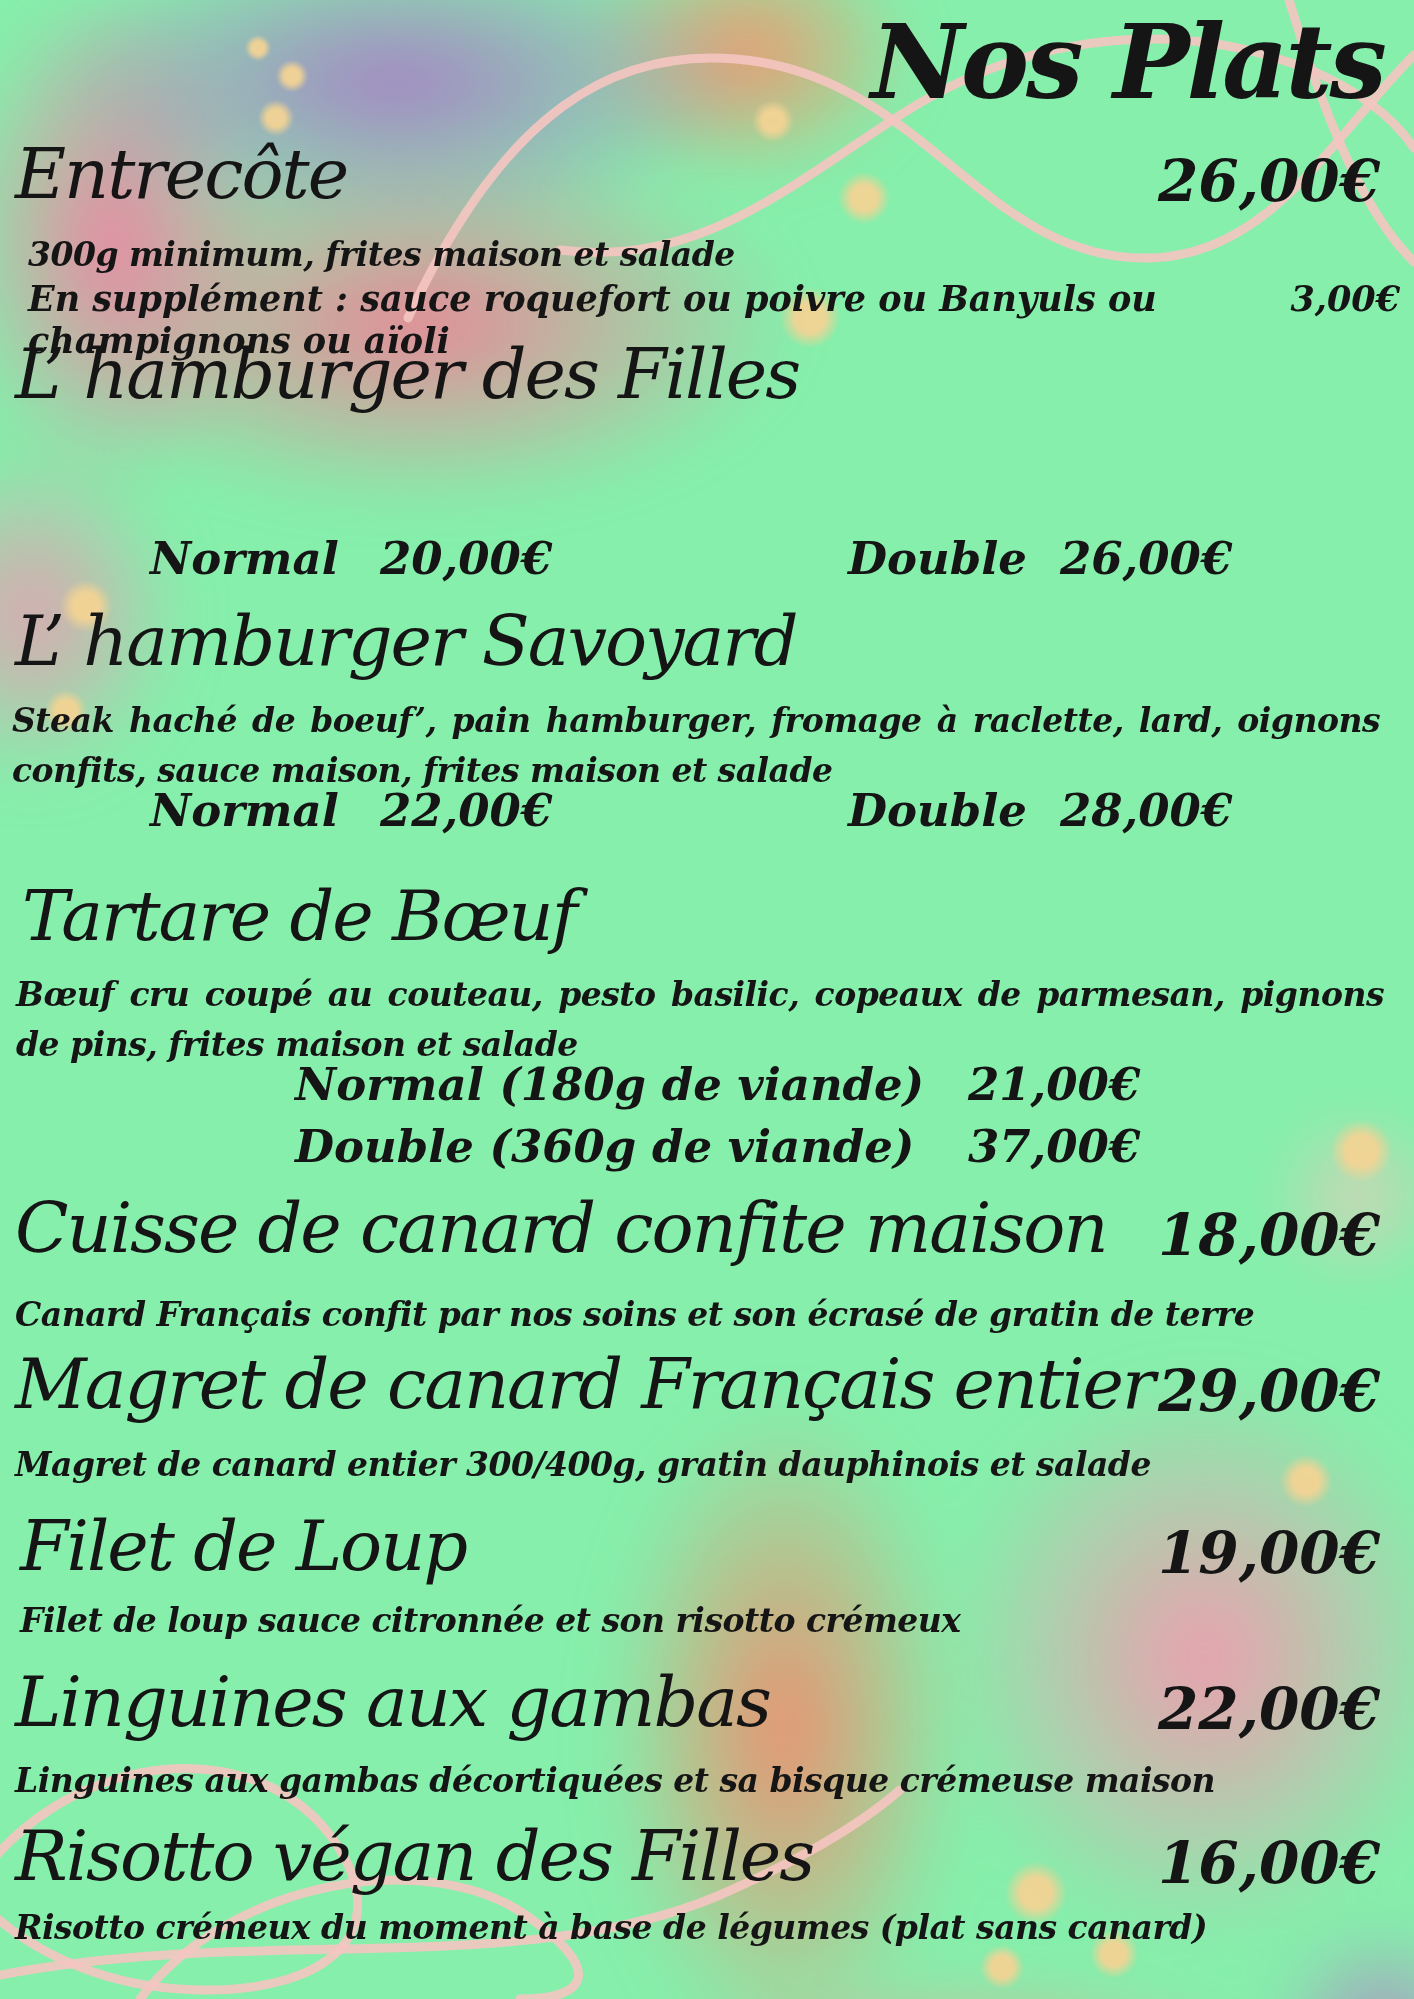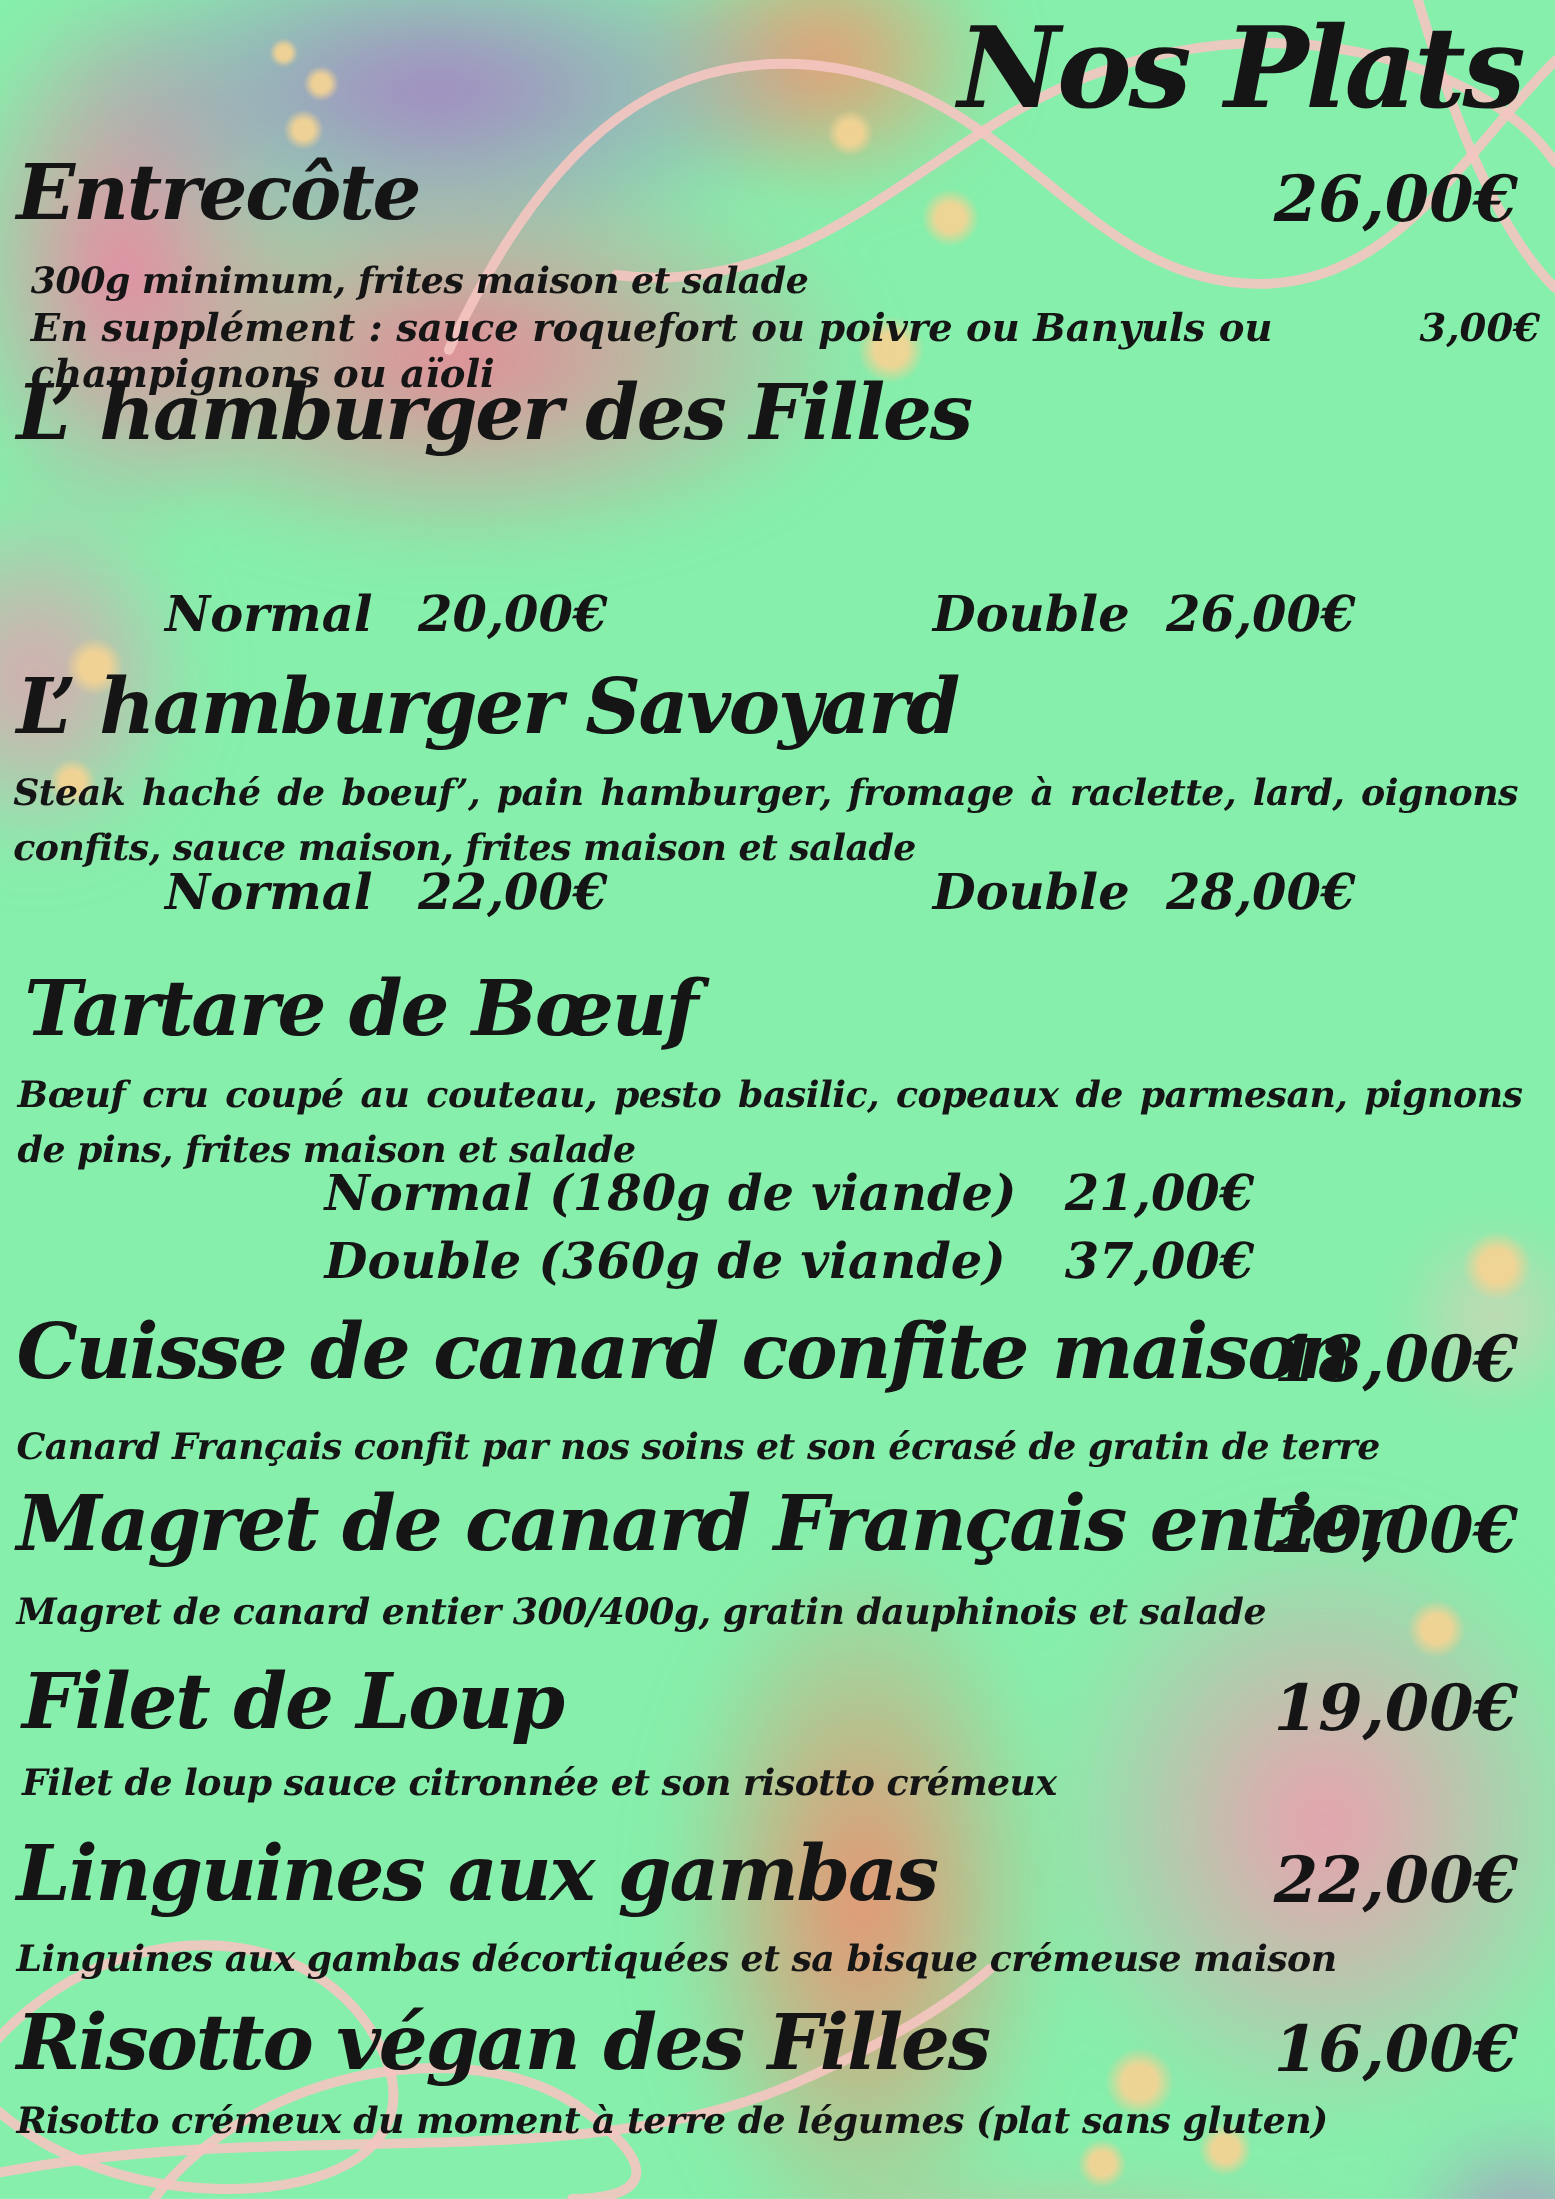--- a/index.html
+++ b/index.html
@@ -50,21 +50,21 @@
   svg.waves path{fill:none;stroke:#f5c5c1;stroke-width:9;stroke-linecap:round;opacity:0.9;}
   
   .abs{position:absolute;}
   .title{
     top:6px;right:30px;
     font-size:102px;line-height:1.1;letter-spacing:-3px;
     white-space:nowrap;
   }
   .dish-row{position:absolute;left:15px;right:34px;height:108px;}
   .dish-row h2{position:absolute;left:0;top:0;margin:0;
-    font-size:70px;line-height:1.05;letter-spacing:-2px;white-space:nowrap;font-weight:700;}
+    font-size:70px;line-height:1.05;letter-spacing:-2px;white-space:nowrap;font-weight:400;}
   .dish-row .price{position:absolute;right:0;top:14px;
     font-size:58px;line-height:1;white-space:nowrap;}
   .desc{font-size:33px;line-height:1.4;letter-spacing:-0.5px;margin:0;}
   .desc.justify{text-align:justify;line-height:1.5;width:1368px;}
   .supp-row{left:28px;right:14px;display:flex;justify-content:space-between;
     font-size:35px;line-height:1.2;}
   .variant-row{left:0;right:0;height:58px;font-size:45px;line-height:1.1;}
   .variant-row span{position:absolute;top:0;white-space:nowrap;}
   .v1{left:150px;} .v2{left:380px;} .v3{left:848px;} .v4{left:1060px;}
   .tv-label{left:295px;} .tv-price{left:968px;}
@@ -172,15 +172,15 @@
   <div class="dish-row" style="top:1666px">
     <h2>Linguines aux gambas</h2>
     <div class="price">22,00€</div>
   </div>
   <p class="abs desc" style="top:1758px;left:15px">Linguines aux gambas décortiquées et sa bisque crémeuse maison</p>
 
   <div class="dish-row" style="top:1820px">
     <h2>Risotto végan des Filles</h2>
     <div class="price">16,00€</div>
   </div>
-  <p class="abs desc" style="top:1905px;left:15px">Risotto crémeux du moment à terre de légumes (plat sans gluten)</p>
+  <p class="abs desc" style="top:1905px;left:15px">Risotto crémeux du moment à base de légumes (plat sans canard)</p>
 
 </div>
 
 </body></html>

